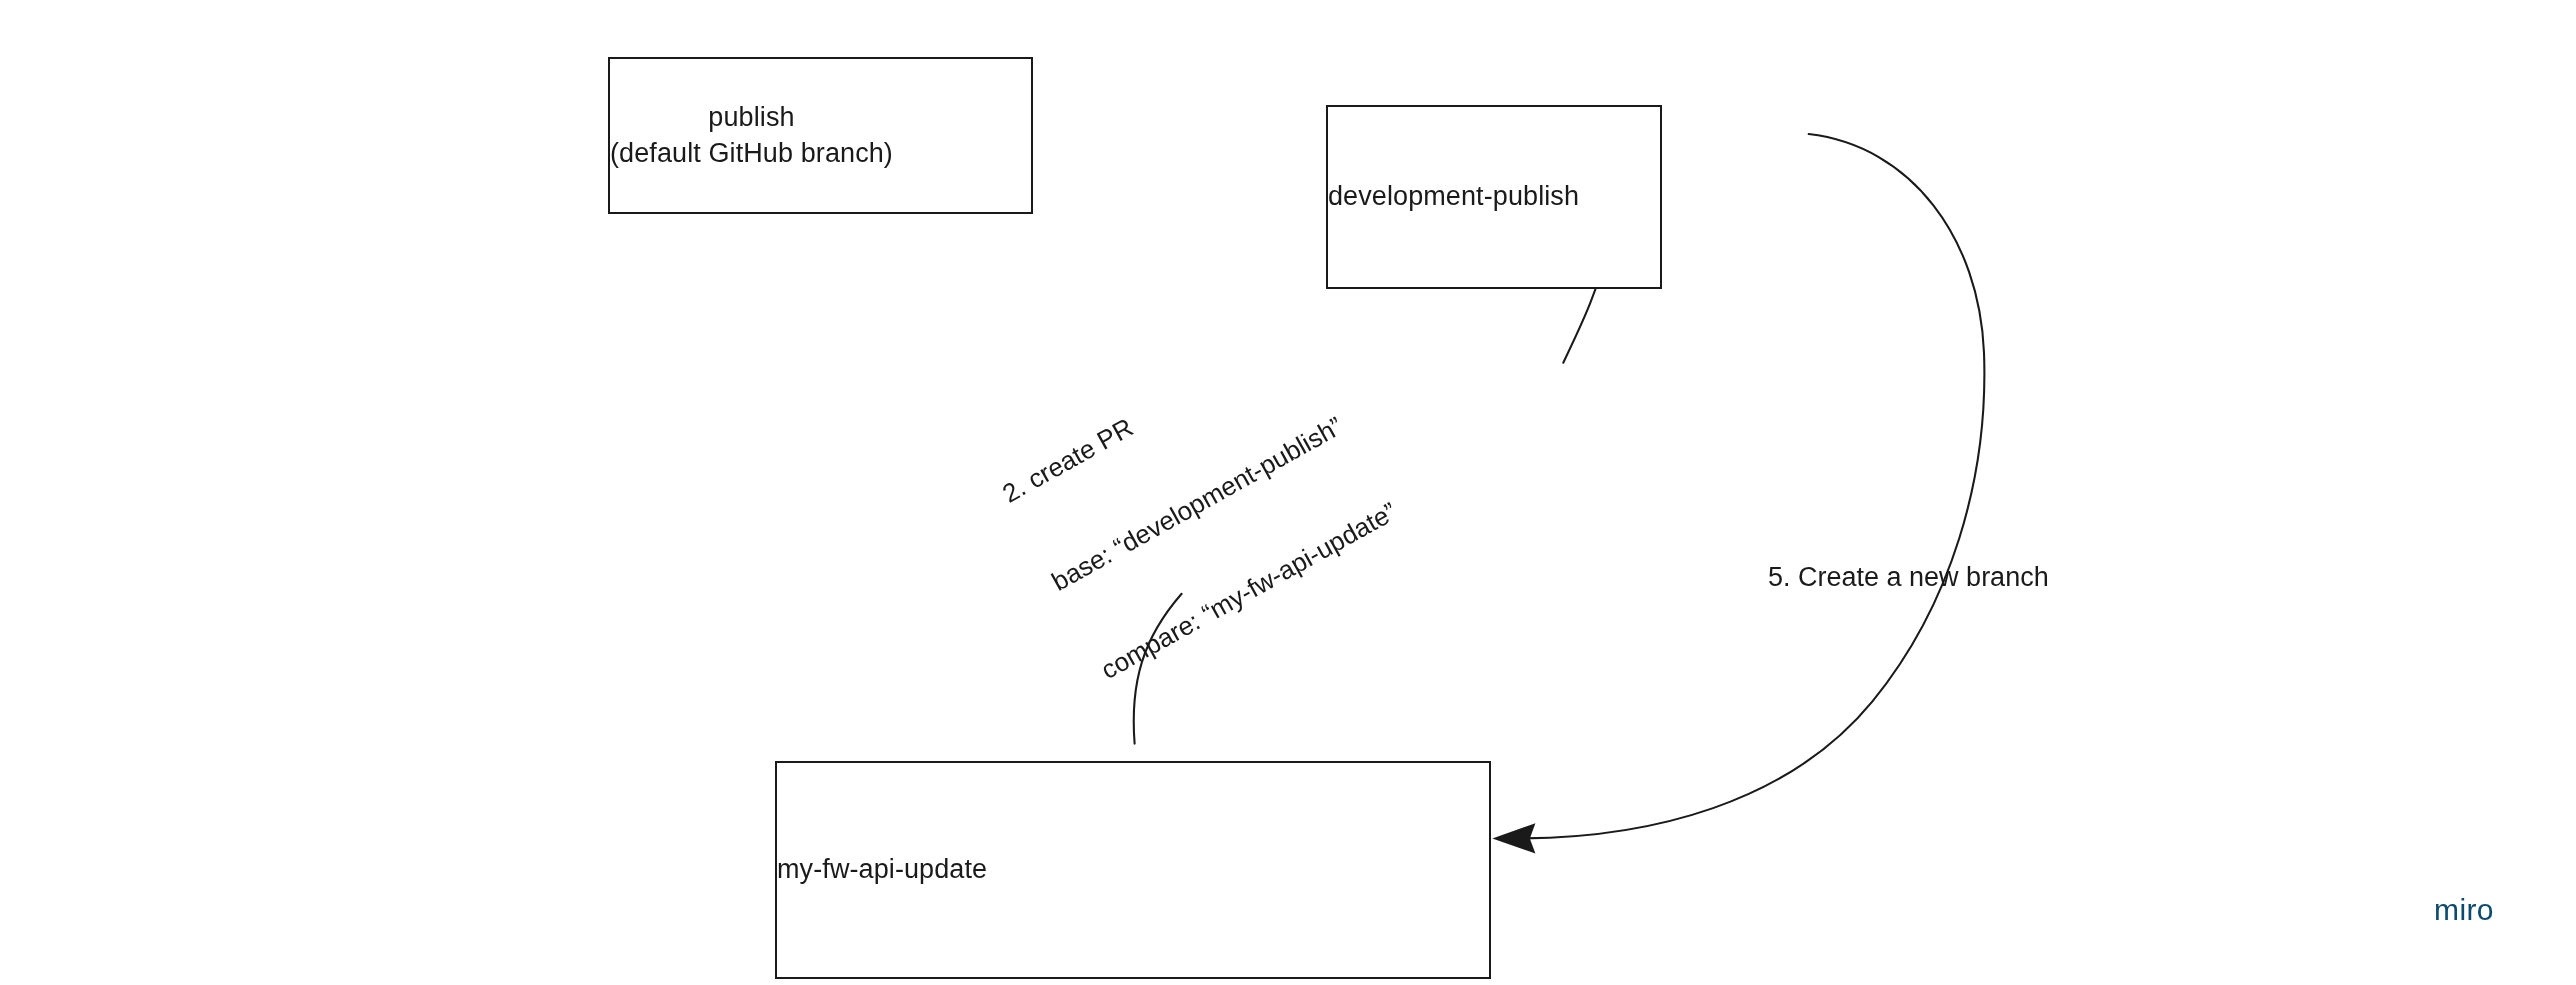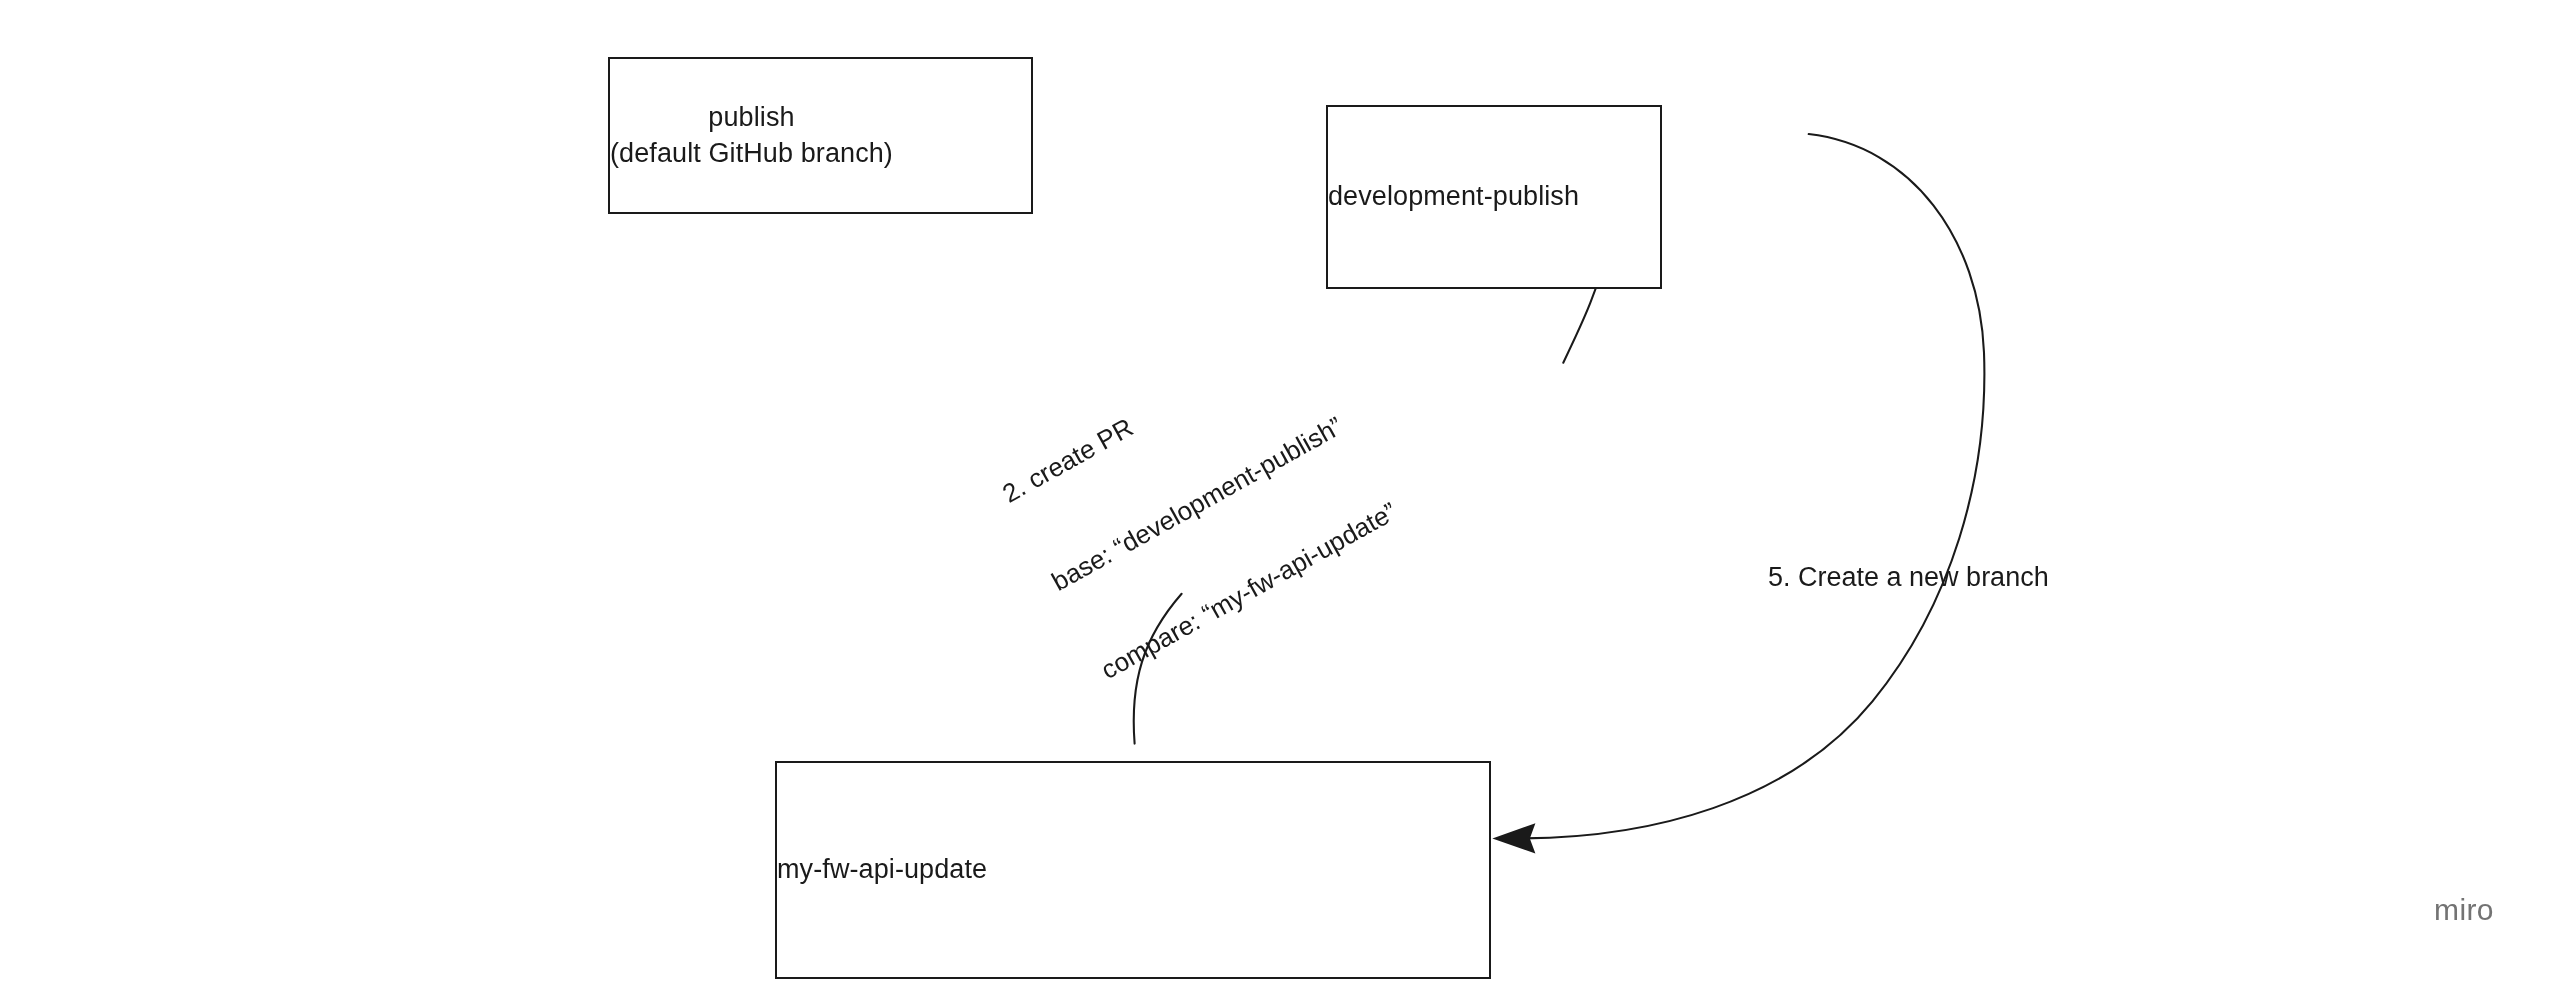--- a/index.html
+++ b/index.html
@@ -87,21 +87,21 @@
   }
   #label-create-pr .pr-line { display: block; }
 
   
   #watermark {
     position: absolute;
     left: 2434px;
     top: 893px;
     font-size: 30px;
     letter-spacing: 0.4px;
-    color: #737373;
+    color: #0c4a6e;
     z-index: 2;
     user-select: none;
   }
 </style>
 </head>
 <body>
 
 <div id="canvas">
 
   <svg id="connectors" viewBox="0 0 3233 1237">

